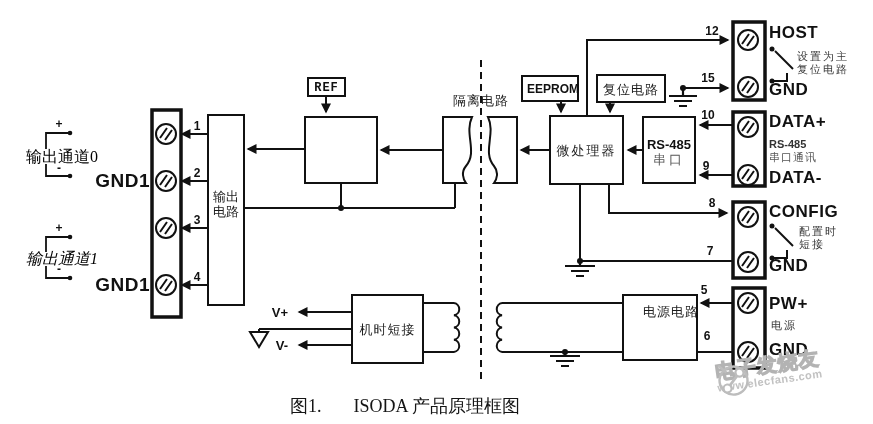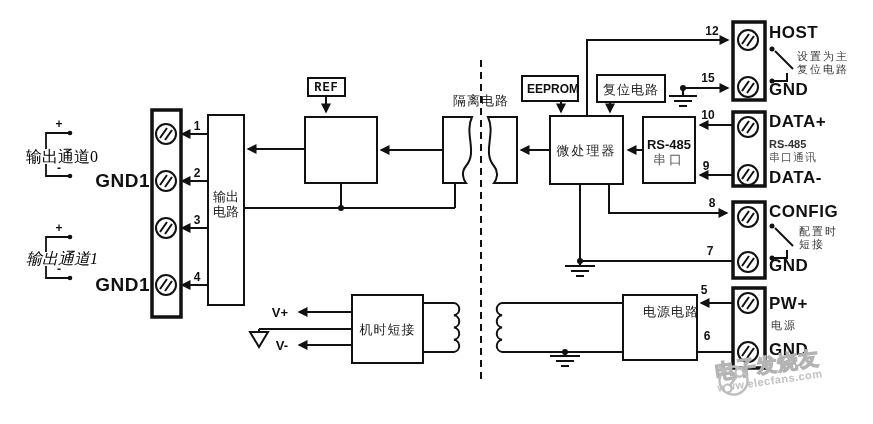--- a/index.html
+++ b/index.html
@@ -244,20 +244,23 @@
   <div>配置时</div>
   <div>短接</div>
 </div>
 <div class="t rbig" style="left:769px;top:295px;">PW+</div>
 <div class="t rbig" style="left:769px;top:341px;">GND</div>
 <div class="t note" style="left:771px;top:319px;">电源</div>
 
 <div class="t vlab" style="left:258px;top:305px;">V+</div>
 <div class="t vlab" style="left:258px;top:338px;">V-</div>
 
+<div class="t cap" style="left:290px;top:394px;">
+  <span>图1.</span><span class="sp2">ISODA 产品原理框图</span>
+</div>
 
 <div class="t wm" style="left:716px;top:362px;width:170px;">
   <svg width="36" height="40" viewBox="0 0 36 40">
     <circle cx="17" cy="21" r="14" fill="none" stroke="#bdbdbd" stroke-width="2.4"></circle>
     <path d="M4,4 L11,12" stroke="#bdbdbd" stroke-width="2.4" fill="none"></path>
     <path d="M10,28 L24,14" stroke="#bdbdbd" stroke-width="2.8" fill="none"></path>
     <circle cx="10" cy="28" r="4" fill="#fff" stroke="#bdbdbd" stroke-width="2.2"></circle>
     <circle cx="24" cy="14" r="4" fill="#fff" stroke="#bdbdbd" stroke-width="2.2"></circle>
   </svg>
   <div>

